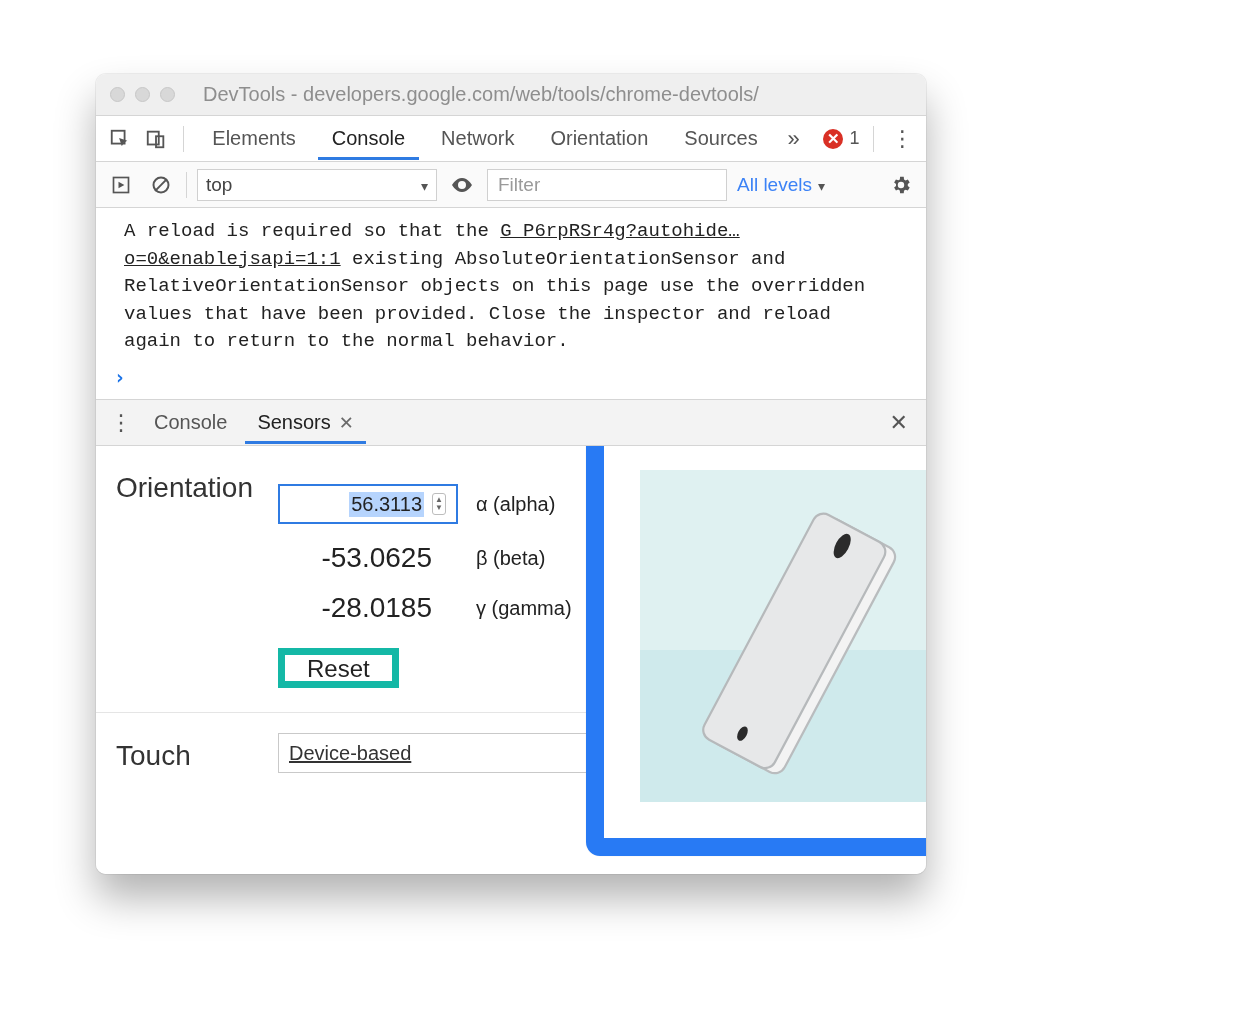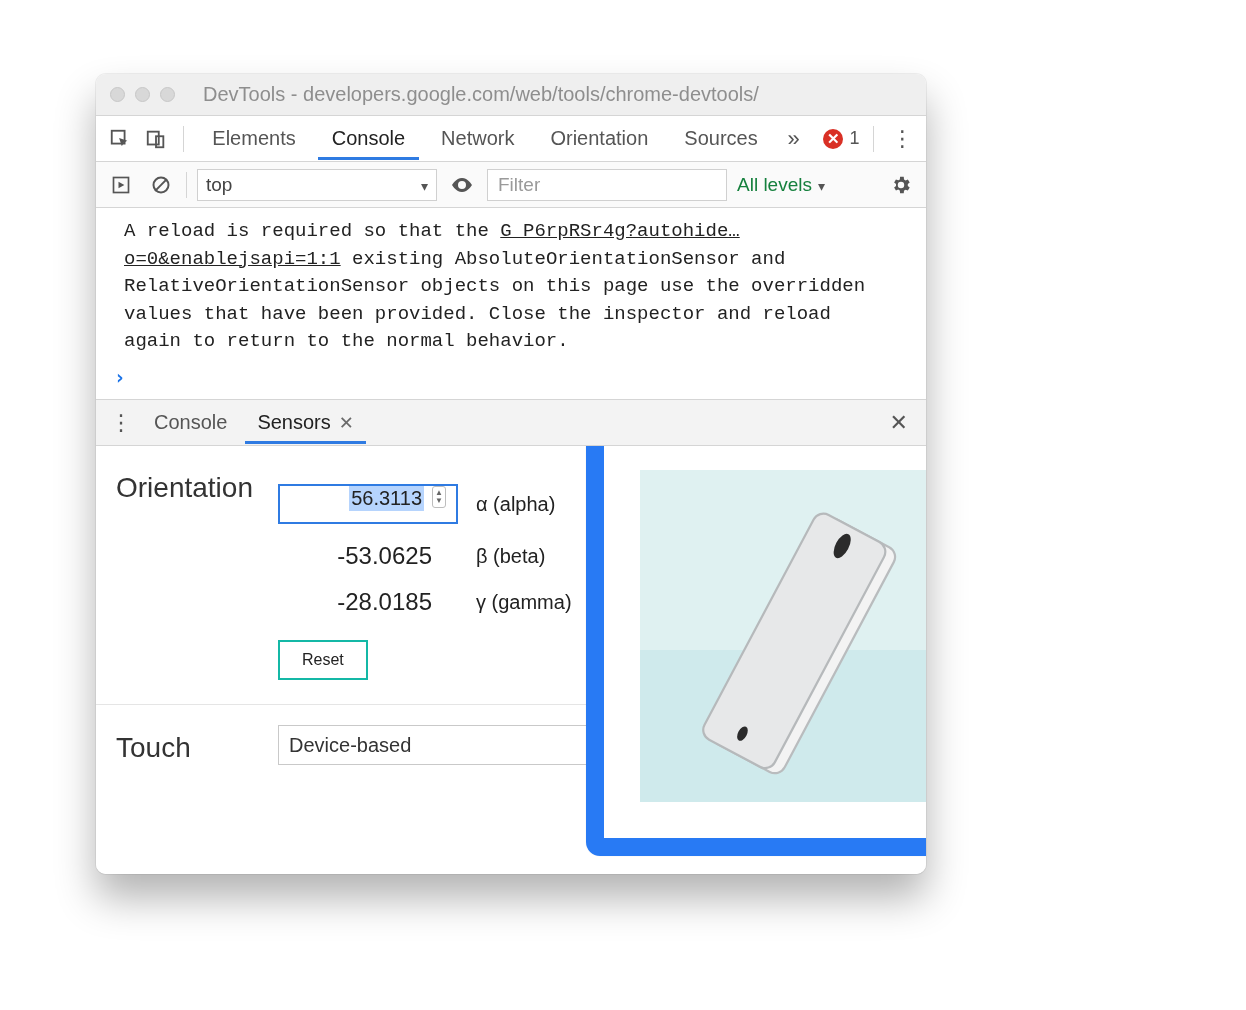--- a/index.html
+++ b/index.html
@@ -47,21 +47,21 @@
     flex: 0 0 auto; background: #fafafa;
   }
   .ctx-select {
     display:flex; align-items:center; border:1px solid #d0d0d0; background:#fff;
     height:32px; padding: 0 8px; font-size:19px; color:#444; min-width: 240px; justify-content: space-between;
   }
   .filter-input {
     border:1px solid #d0d0d0; background:#fff; height:32px; font-size:19px; padding:0 10px; color:#333; width: 240px;
   }
   .filter-input::placeholder { color: #9a9a9a; }
-  .levels { font-size:19px; color:#15803d; display:flex; align-items:center; gap:6px; }
+  .levels { font-size:19px; color:#3b82f6; display:flex; align-items:center; gap:6px; }
   .console-toolbar .spacer { flex:1; }
 
   
   .console-body {
     flex: 0 0 auto; padding: 6px 0 0 0; background:#fff;
     font-family: Menlo, Consolas, "Courier New", monospace; font-size: 19px; color:#222;
     line-height: 1.45;
   }
   .console-msg { padding: 4px 28px 4px 28px; }
   .console-link { text-decoration: underline; color:#222; }
@@ -88,27 +88,27 @@
   .section-content { flex:1; }
 
   .select-box {
     display:flex; align-items:center; justify-content:space-between;
     border:1px solid #c9c9c9; background:#fff; height:40px; font-size:20px; color:#333;
     padding: 0 10px; width: 360px;
   }
   .select-caret { width:26px; height:40px; border-left:1px solid #c9c9c9; margin-right:-10px; display:flex;align-items:center;justify-content:center; }
 
   .angle-row { display:flex; align-items:center; gap: 18px; margin-top: 18px; }
-  .angle-field { width: 180px; height: 40px; border:1px solid #c9c9c9; display:flex; align-items:flex-start; justify-content:flex-end; padding-right:10px; font-size:20px; color:#222; background:#fff; }
+  .angle-field { width: 180px; height: 40px; border:1px solid #c9c9c9; display:flex; align-items:center; justify-content:flex-end; padding-right:10px; font-size:20px; color:#222; background:#fff; }
   .angle-field.focused { border: 2px solid #2f7be2; }
   .angle-field .val { background:#b6d4fd; padding: 1px 2px; }
   .spin { margin-left:8px; width:14px; height:22px; border:1px solid #bdbdbd; border-radius:3px; display:flex; flex-direction:column; justify-content:center; align-items:center; font-size:8px; color:#666; line-height:1; }
-  .angle-static { width:180px; text-align:right; padding-right:26px; font-size:24px; color:#222; }
+  .angle-static { width:180px; text-align:right; padding-right:26px; font-size:28px; color:#222; }
   .angle-name { font-size:20px; color:#222; }
-  .reset-btn { margin-top: 24px; margin-bottom: 24px; border:2px solid #14b8a6; background:#fff; height:40px; padding: 0 22px; font-size:16px; color:#222; cursor:pointer; }
+  .reset-btn { margin-top: 24px; margin-bottom: 24px; border:7px solid #14b8a6; background:#fff; height:40px; padding: 0 22px; font-size:24px; color:#222; cursor:pointer; }
 
   
   .hilite {
     position:absolute; left: 490px; top: -30px; width: 440px; height: 440px;
     border: 18px solid #287af4; border-radius: 14px; background:#fff;
     box-shadow: 0 0 0 1px rgba(0,0,0,.02);
   }
   .preview {
     position:absolute; left: 36px; top: 36px; right: 36px; bottom: 36px;
   }
@@ -262,21 +262,21 @@
                   <ellipse cx="96" cy="-14" rx="12" ry="6" fill="#2b2b2b"></ellipse>
                   <ellipse cx="-96" cy="-14" rx="7" ry="4" fill="#2b2b2b"></ellipse>
                 </g>
               </svg>
             </div>
           </div>
         </div>
 
         <div class="touch-section">
           <div class="section-label">Touch</div>
-          <div class="select-box" style="width:360px;">
+          <div class="select-box" style="width:360px;text-decoration:underline;">
             <span>Device-based</span>
             <span class="select-caret">
                 <span class="chev"></span>
               </span>
           </div>
         </div>
 
       </div>
     </div>
 

